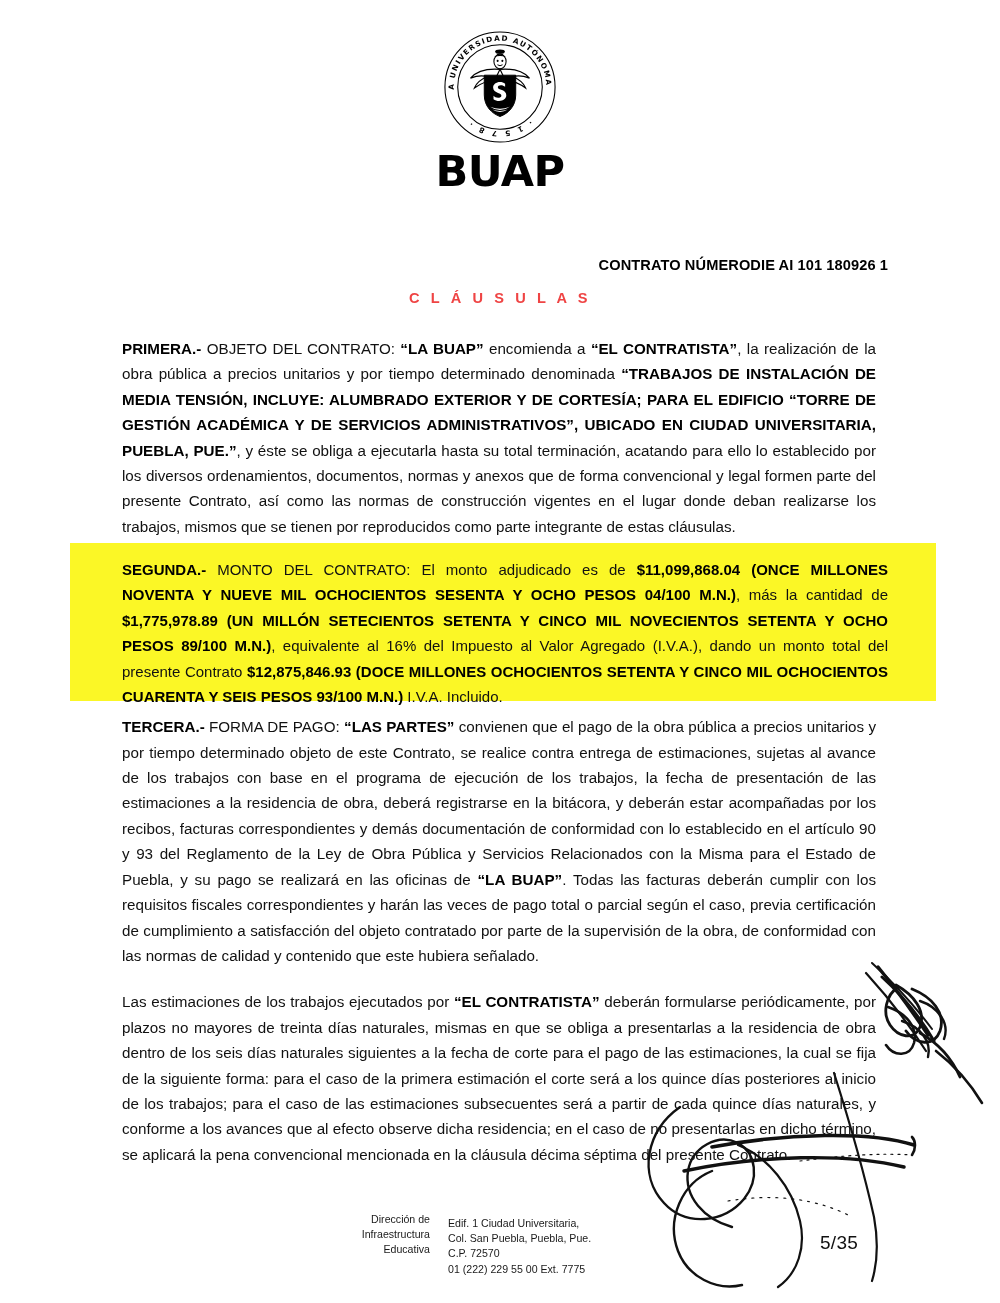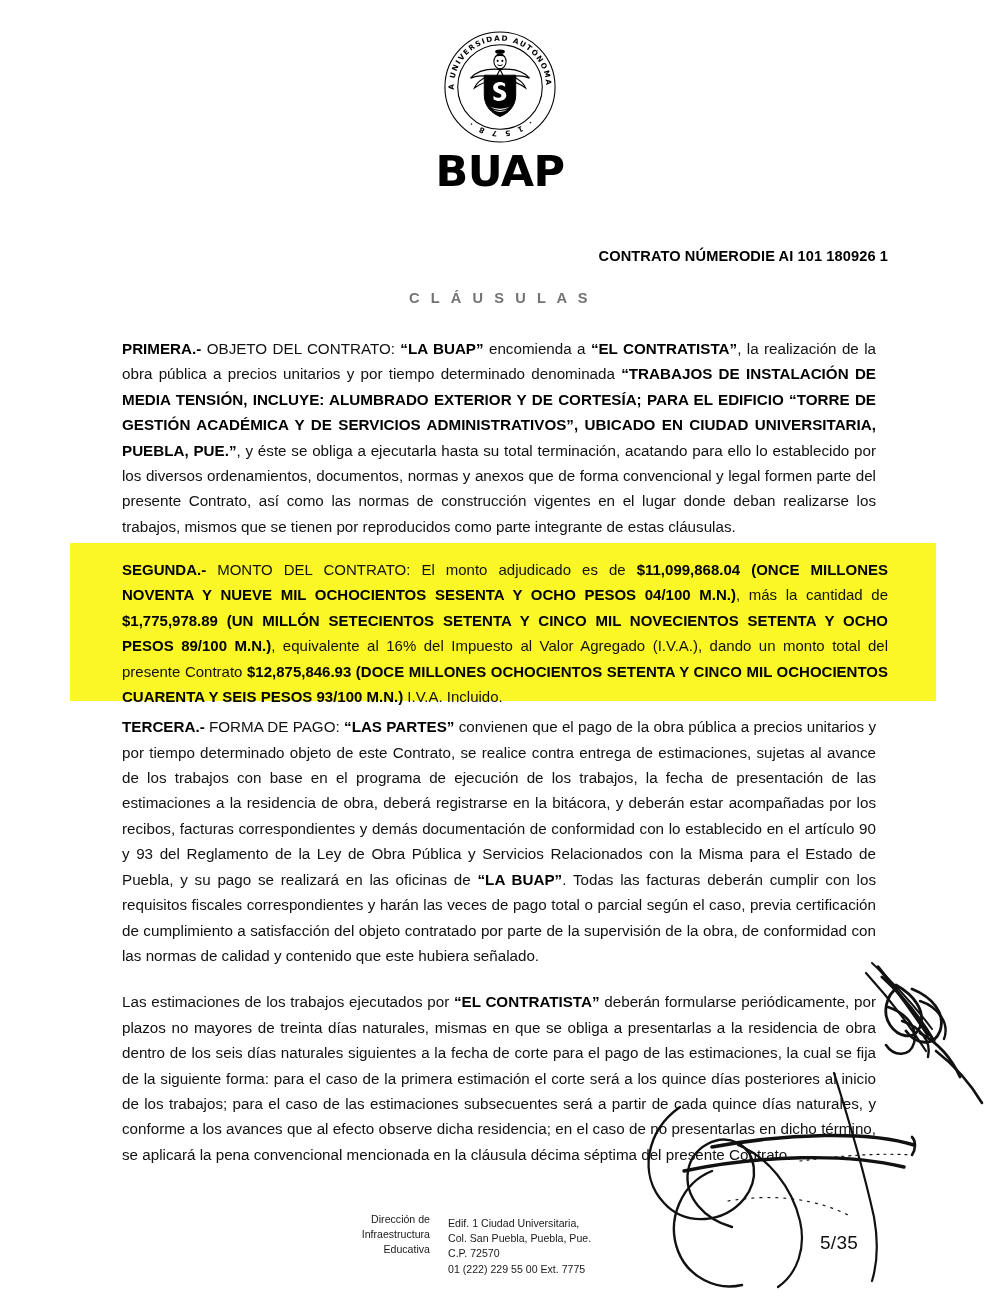--- a/index.html
+++ b/index.html
@@ -19,28 +19,28 @@
   }
   .seal{width:118px;height:118px;display:block;}
   .buap-word{
     font-family:"DejaVu Sans","Liberation Sans",sans-serif;
     font-weight:bold;font-size:43px;letter-spacing:-0.5px;
     line-height:1;margin-top:4px;color:#000000;
   }
 
   
   .contract-no{
-    position:absolute;right:112px;top:248px;
+    position:absolute;right:112px;top:257px;
     font-size:14.6px;font-weight:bold;letter-spacing:.1px;color:#000;
   }
 
   
   .clausulas{
     position:absolute;left:0;top:290px;width:1000px;text-align:center;
-    font-size:14.6px;font-weight:bold;letter-spacing:3.6px;color:#737373;
+    font-size:14.6px;font-weight:bold;letter-spacing:3.6px;color:#ef4444;
   }
 
   
   .body-wrap{
     position:absolute;left:122px;top:336px;width:766px;
   }
   p.cl{
     margin:0 12px 0 0;
     font-size:15.2px;
     line-height:25.4px;

